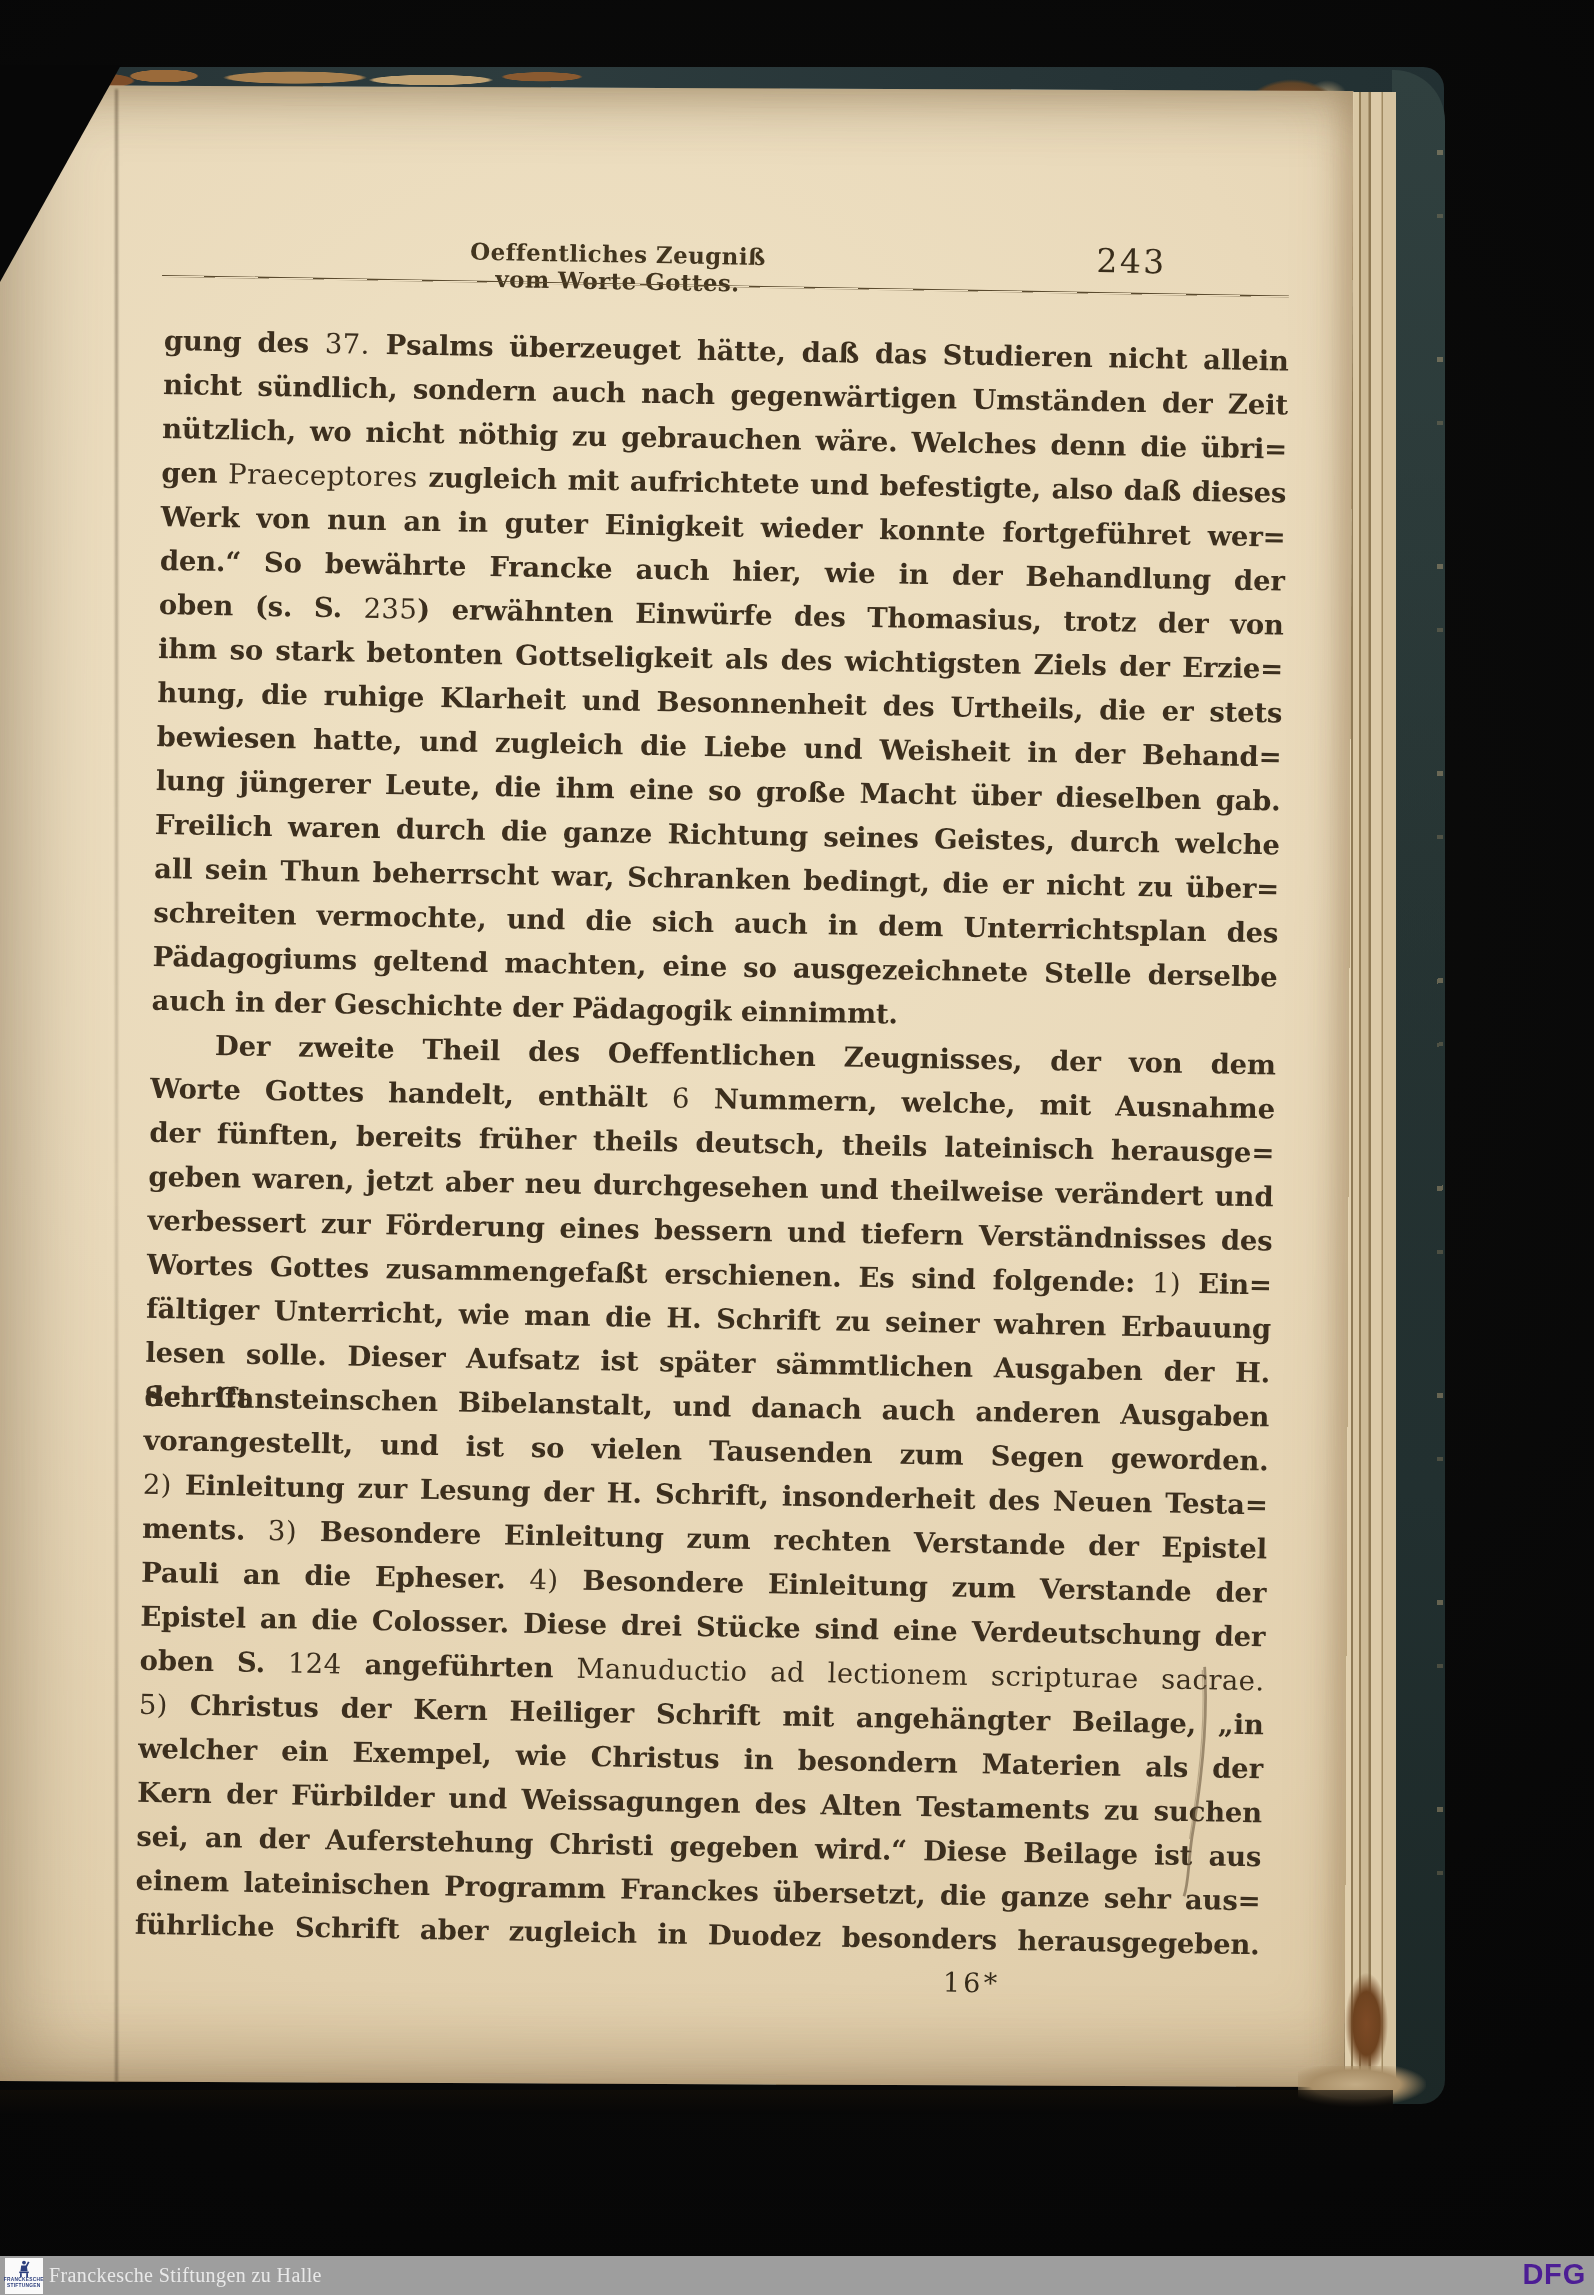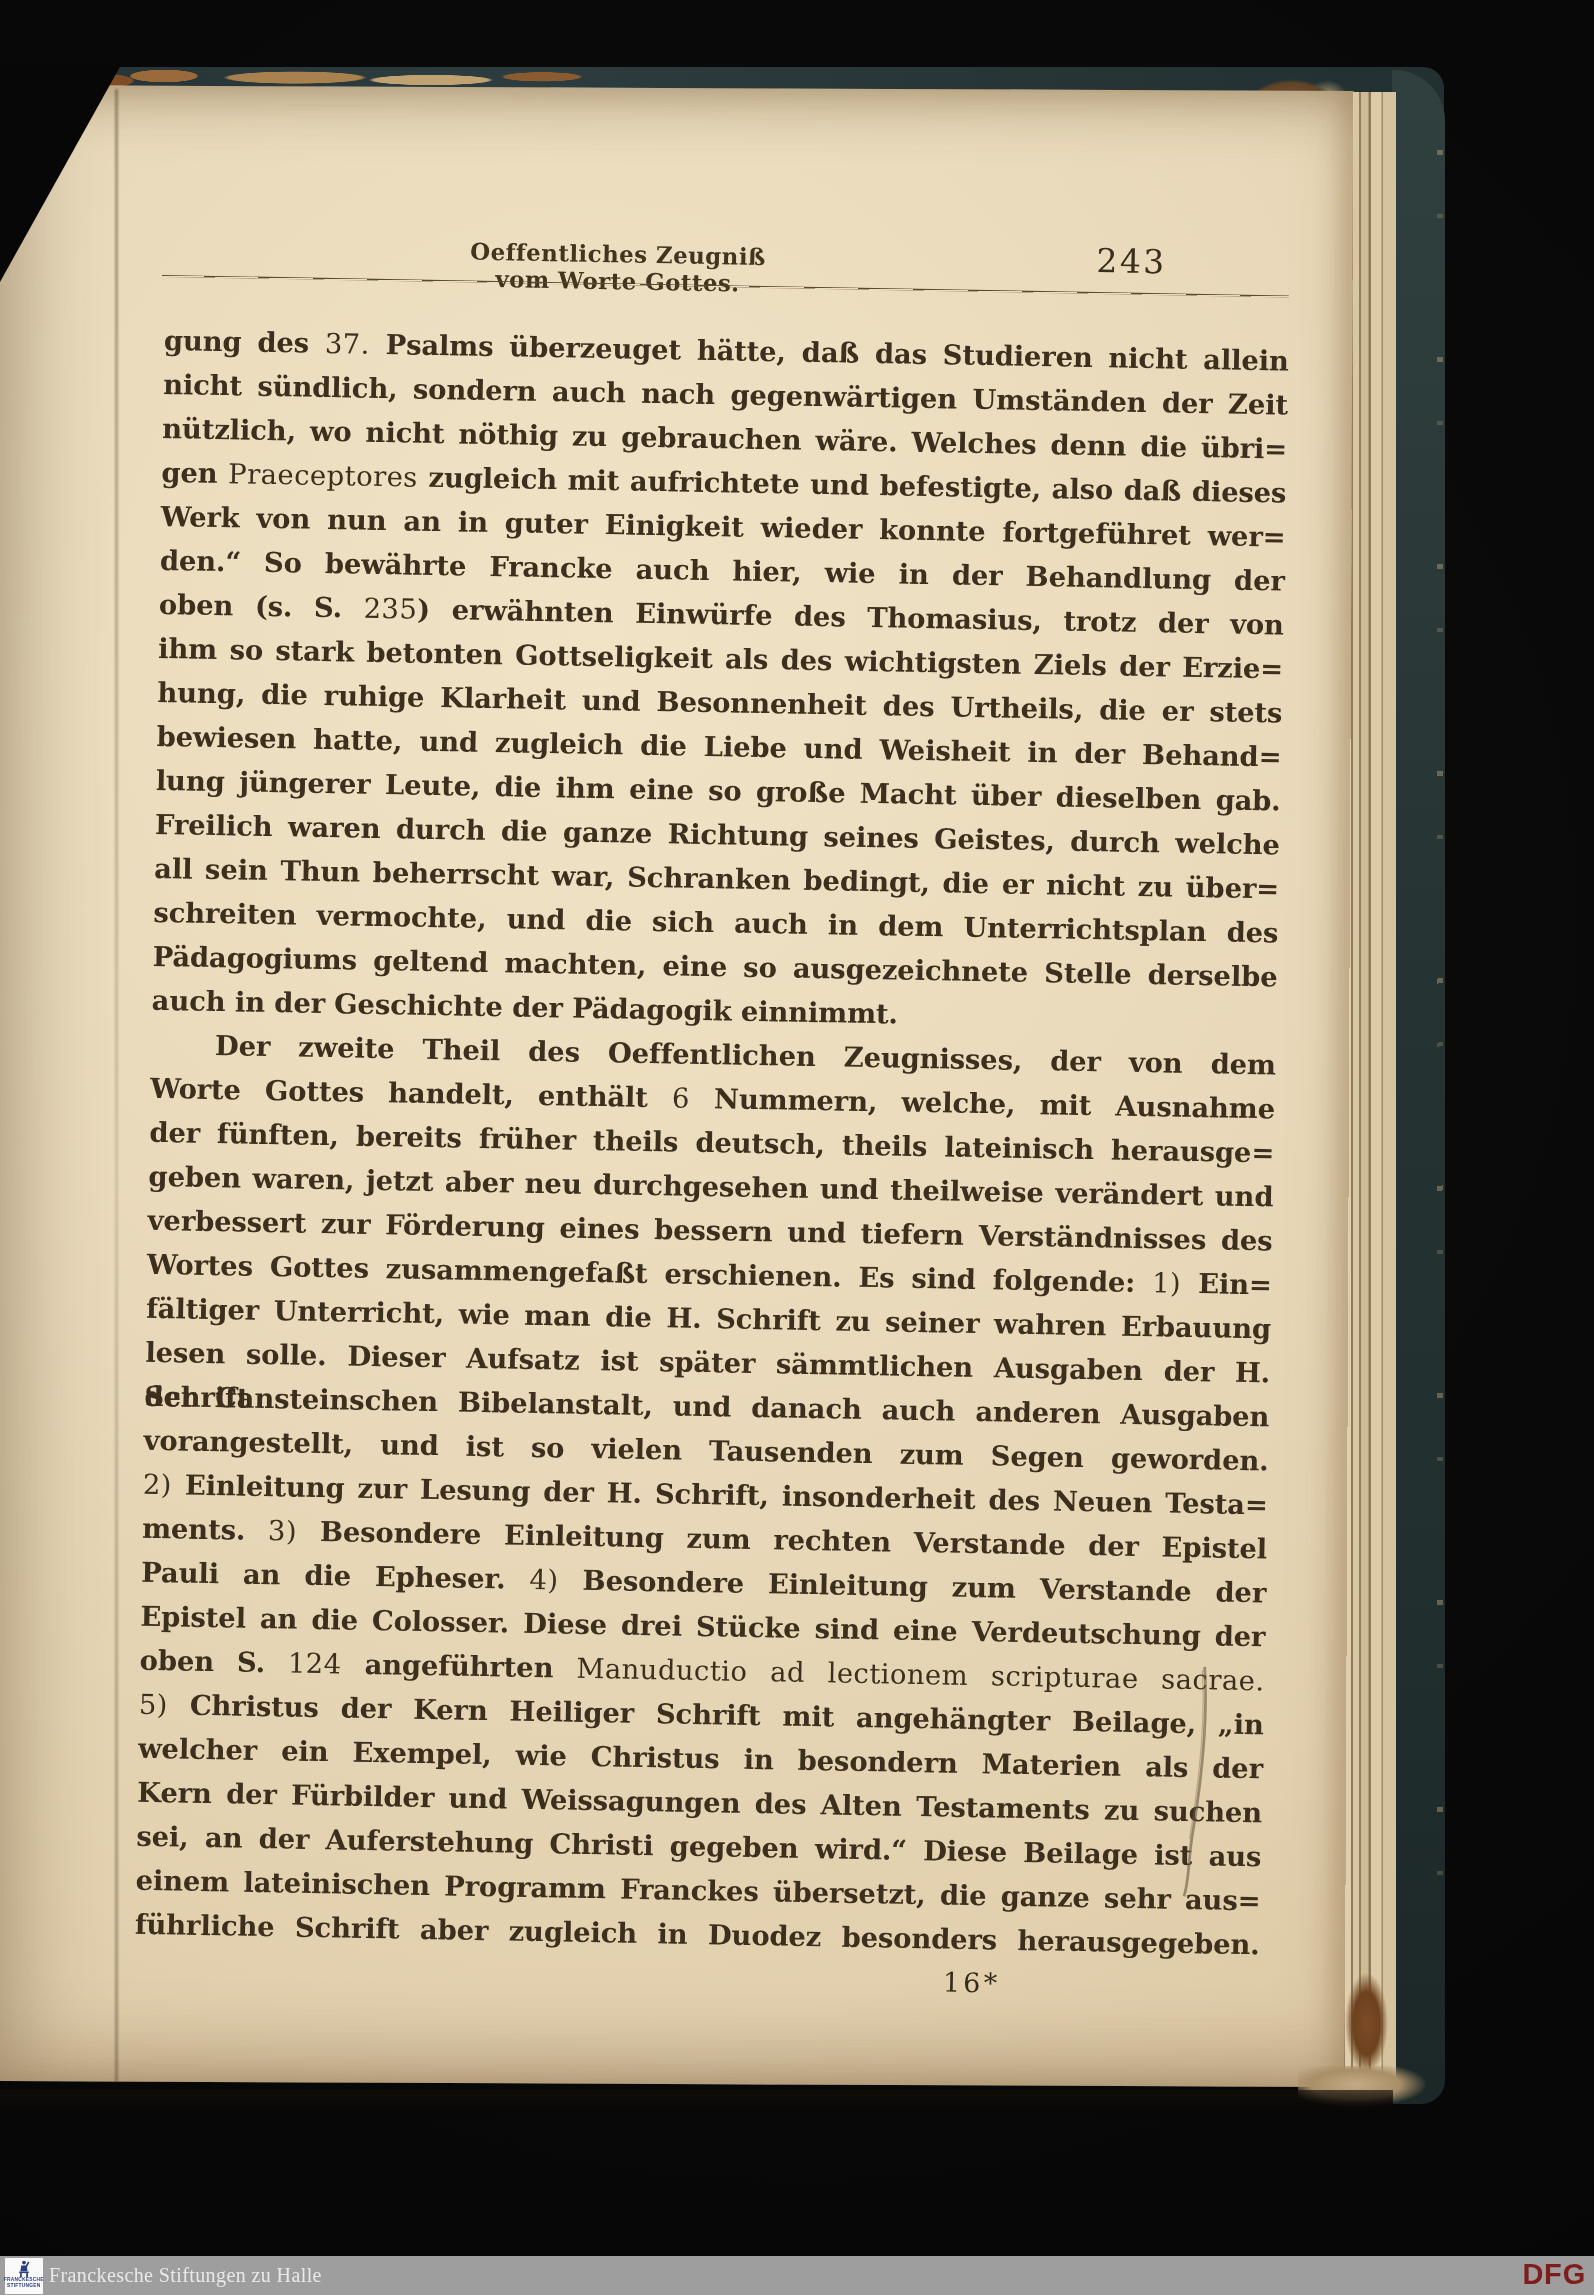--- a/index.html
+++ b/index.html
@@ -82,21 +82,21 @@
   .footer{position:absolute;left:0;top:2256px;width:1594px;height:39px;background:#9e9e9e;}
   .logo-box{position:absolute;left:4.8px;top:1.6px;width:38px;height:36px;background:#fafafa;
             display:flex;flex-direction:column;align-items:center;justify-content:flex-start;}
   .logo-glyph{margin-top:2.4px;}
   .logo-text{font-family:"Liberation Sans",sans-serif;font-size:4.8px;line-height:5.2px;
              letter-spacing:0.3px;color:#2a3d7c;font-weight:700;text-align:center;}
   .inst{position:absolute;left:49px;top:0;height:50px;line-height:39px;
         font-family:"Liberation Serif",serif;font-size:20px;color:#e9e9e9;letter-spacing:0.4px;}
   .dfg{position:absolute;right:8px;top:0;height:39px;line-height:37px;
        font-family:"Liberation Sans",sans-serif;font-size:29px;font-weight:800;
-       color:#7f1d1d;letter-spacing:0.8px;}
+       color:#4c1d95;letter-spacing:0.8px;}
 </style>
 </head>
 <body>
 
 <div class="canvas">
 
   <div class="cover-top"></div>
   <div class="cover-right"></div>
   <div class="wear-top"></div>
   <div class="wear-tr"></div>

